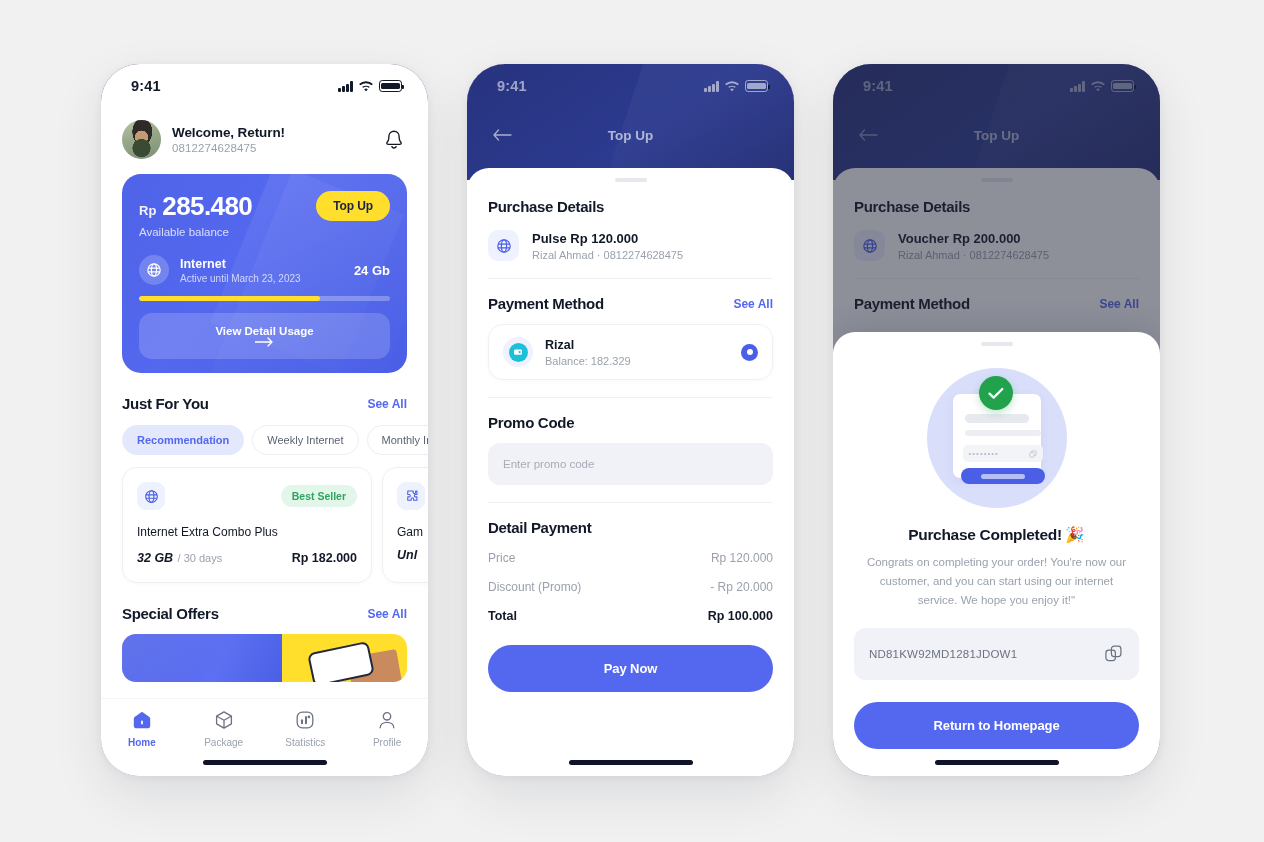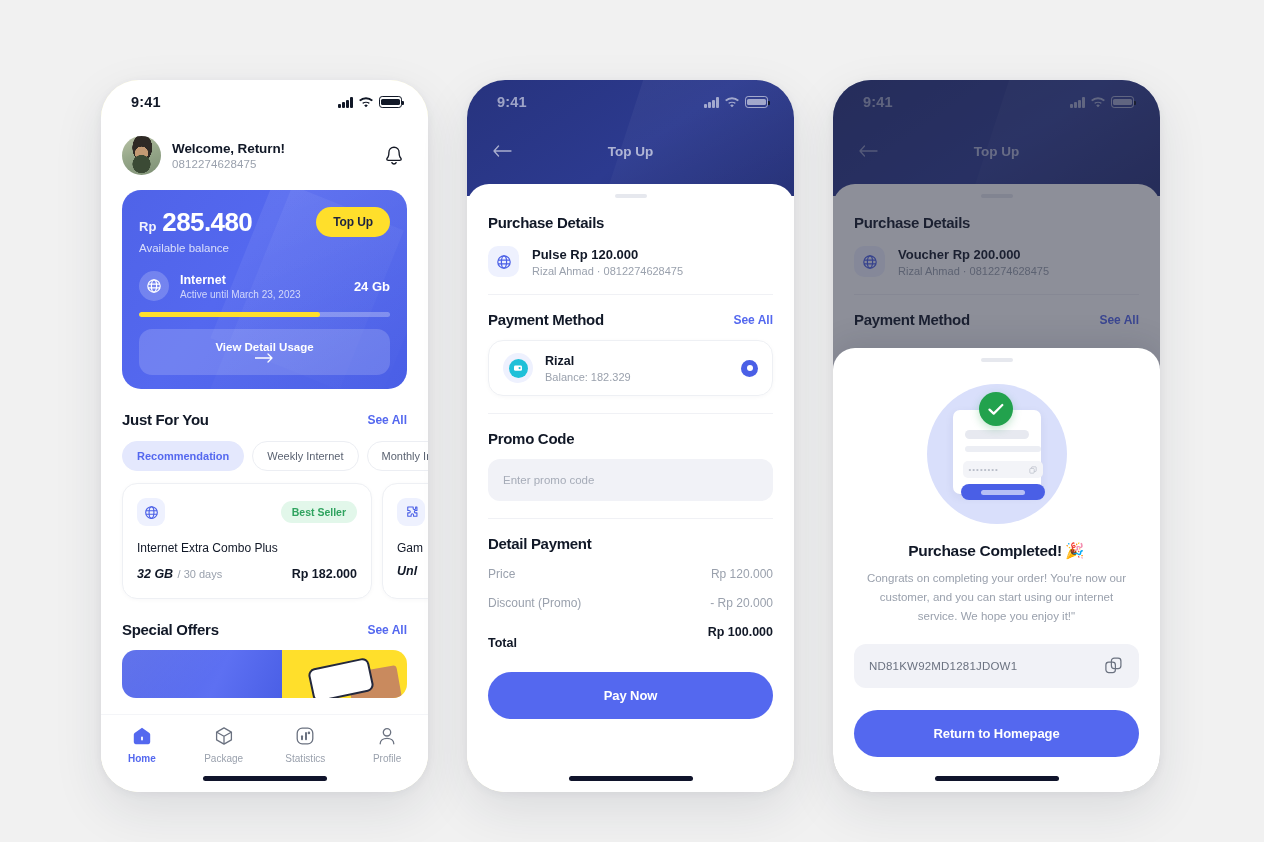--- a/index.html
+++ b/index.html
@@ -6,23 +6,23 @@
   html, body {
     width: 1264px; height: 842px;
     background: #f1f1f1;
     font-family: "Liberation Sans", sans-serif;
     overflow: hidden;
   }
   .stage { position: relative; width: 1264px; height: 842px; }
 
   
   .phone {
-    position: absolute; top: 80px; width: 327px; height: 712px;
+    position: absolute; top: 64px; width: 327px; height: 712px;
     border-radius: 38px; overflow: hidden;
-    background: #fef9c3;
+    background: #701a75;
     box-shadow: 0 18px 50px rgba(30,35,60,.10), 0 2px 10px rgba(30,35,60,.06);
   }
   #phone1 { left: 101px; }
   #phone2 { left: 467px; }
   #phone3 { left: 833px; }
 
   .screen { position: relative; width: 100%; height: 100%; background: #fff; }
 
   
   .statusbar {
@@ -177,21 +177,21 @@
   .radio { width:17px; height:17px; border-radius:50%; background:#4a5fe6; display:flex; align-items:center; justify-content:center; flex:none;}
   .radio b { width:6px; height:6px; border-radius:50%; background:#fff; display:block;}
 
   .promo-input {
     margin-top:12px; height:42px; border-radius:12px; background:#f1f2f7;
     display:flex; align-items:center; padding: 0 15px; font-size:11.5px; color:#a6acb8; cursor:text;
   }
   .dp-row { display:flex; align-items:flex-start; justify-content:space-between; margin-top:15px;}
   .dp-lab { font-size:12px; color:#9aa1ad;}
   .dp-val { font-size:12px; color:#9aa1ad;}
-  .dp-row.total .dp-lab { color:#111827; font-weight:700; font-size:12.5px;margin-top:11px;}
+  .dp-row.total .dp-lab { color:#111827; font-weight:700; font-size:12.5px;}
   .dp-row.total .dp-val { color:#111827; font-weight:800; font-size:12.5px;}
   .cta {
     margin-top:22px; height:47px; border-radius:24px; background:#5468ef; color:#fff;
     display:flex; align-items:center; justify-content:center; font-size:13px; font-weight:800;
     cursor:pointer; border:none; width:100%; letter-spacing:-.1px;
   }
 
   
   .dim {
     position:absolute; inset:0; background:rgba(36,40,60,.52); z-index:5;
@@ -210,21 +210,21 @@
   .ill-field { position:absolute; left:36px; top:77px; width:80px; height:17px; border-radius:5px; background:#f3f4f8;
     display:flex; align-items:center; justify-content:space-between; padding:0 6px;}
   .ill-dots { font-size:8px; color:#b9bec9; letter-spacing:1px;}
   .ill-btn { position:absolute; left:34px; top:100px; width:84px; height:16px; border-radius:8px; background:#4a5fe6;
     display:flex; align-items:center; justify-content:center;}
   .ill-btn i { display:block; width:44px; height:5px; border-radius:3px; background:rgba(255,255,255,.6);}
   .ill-check { position:absolute; left:52px; top:8px; width:34px; height:34px; border-radius:50%; background:#22a24d;
     display:flex; align-items:center; justify-content:center; box-shadow:0 3px 9px rgba(34,162,77,.28);}
   .succ-title { text-align:center; font-size:15.5px; font-weight:800; color:#111827; margin-top:18px; letter-spacing:-.3px;}
   .succ-desc { text-align:center; font-size:11.5px; line-height:1.65; color:#9aa1ad; margin-top:9px; padding: 0 8px;}
-  .code-box { margin-top:18px; height:44px; border-radius:12px; background:#f1f2f7;
+  .code-box { margin-top:18px; height:52px; border-radius:12px; background:#f1f2f7;
     display:flex; align-items:center; justify-content:space-between; padding: 0 15px;}
   .code-txt { font-size:11.5px; color:#6b7280; letter-spacing:.2px;}
   .copy-btn { width:22px; height:22px; display:flex; align-items:center; justify-content:center; cursor:pointer;}
 </style>
 </head>
 <body>
 
 <div class="stage">
 
   <div class="phone" id="phone1">

